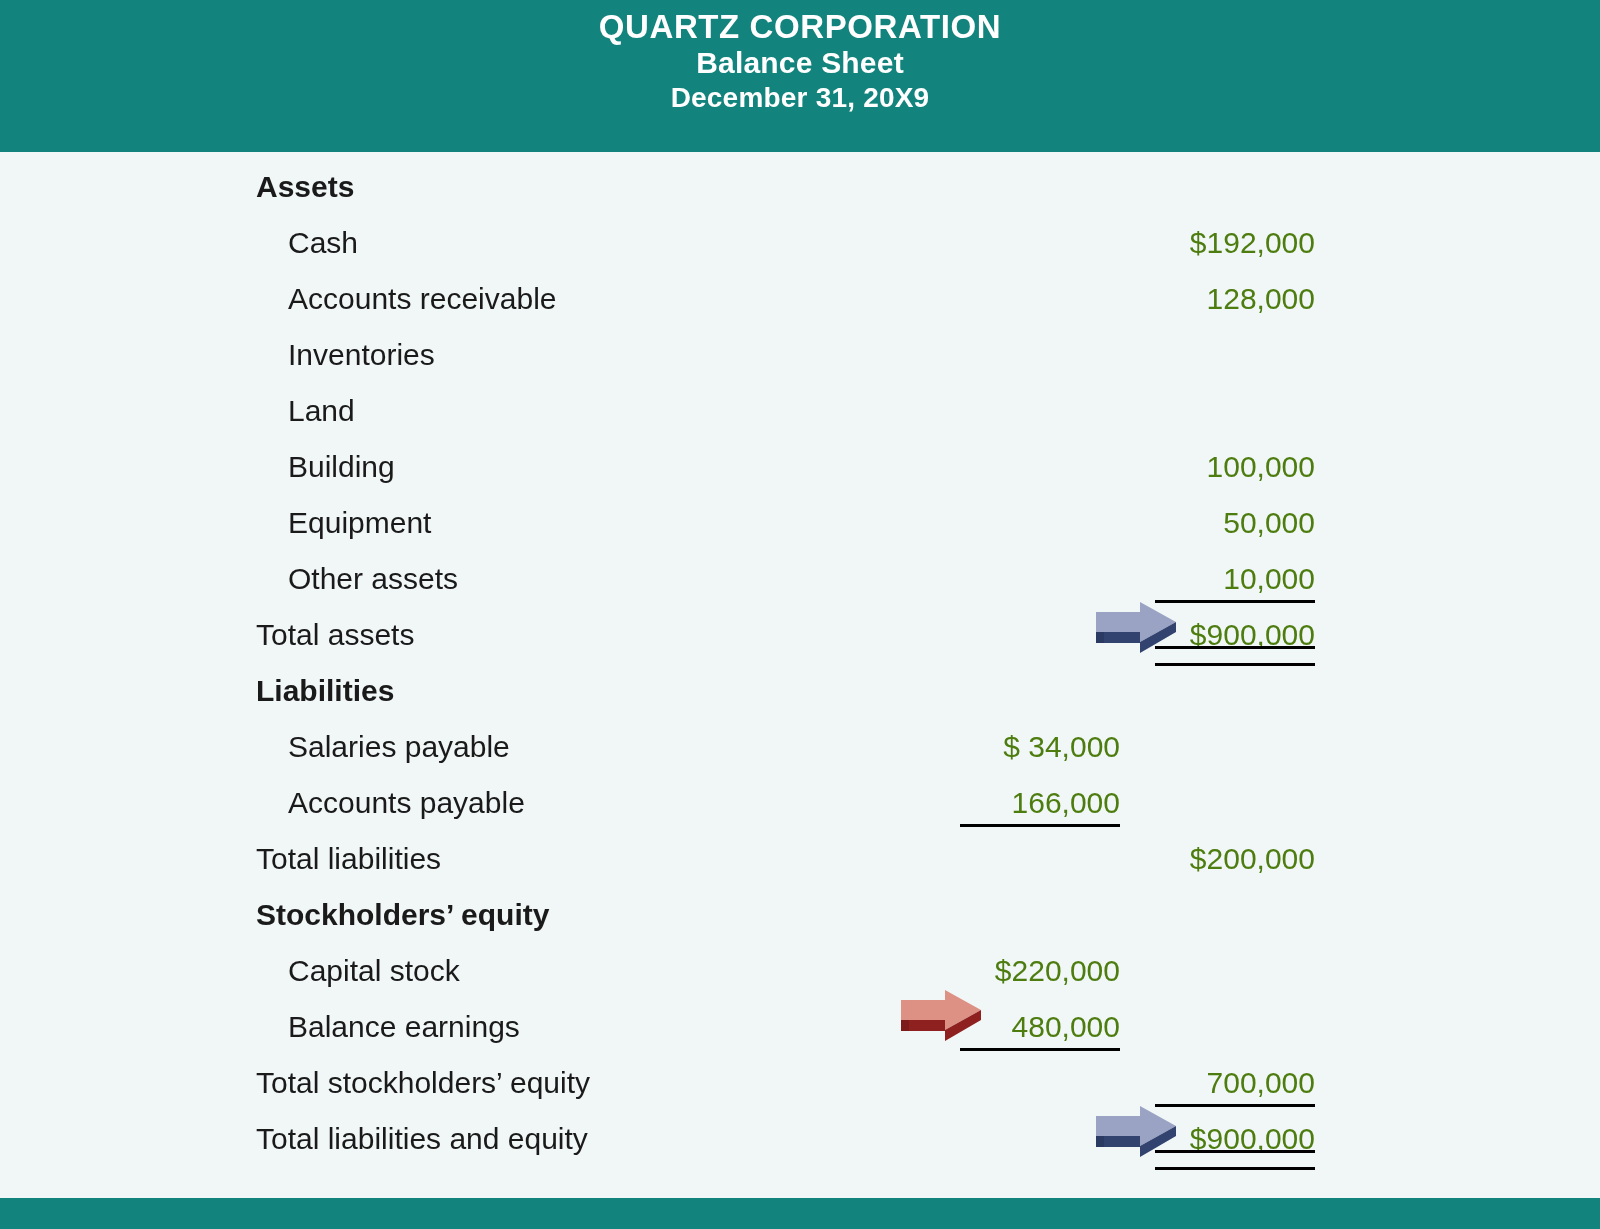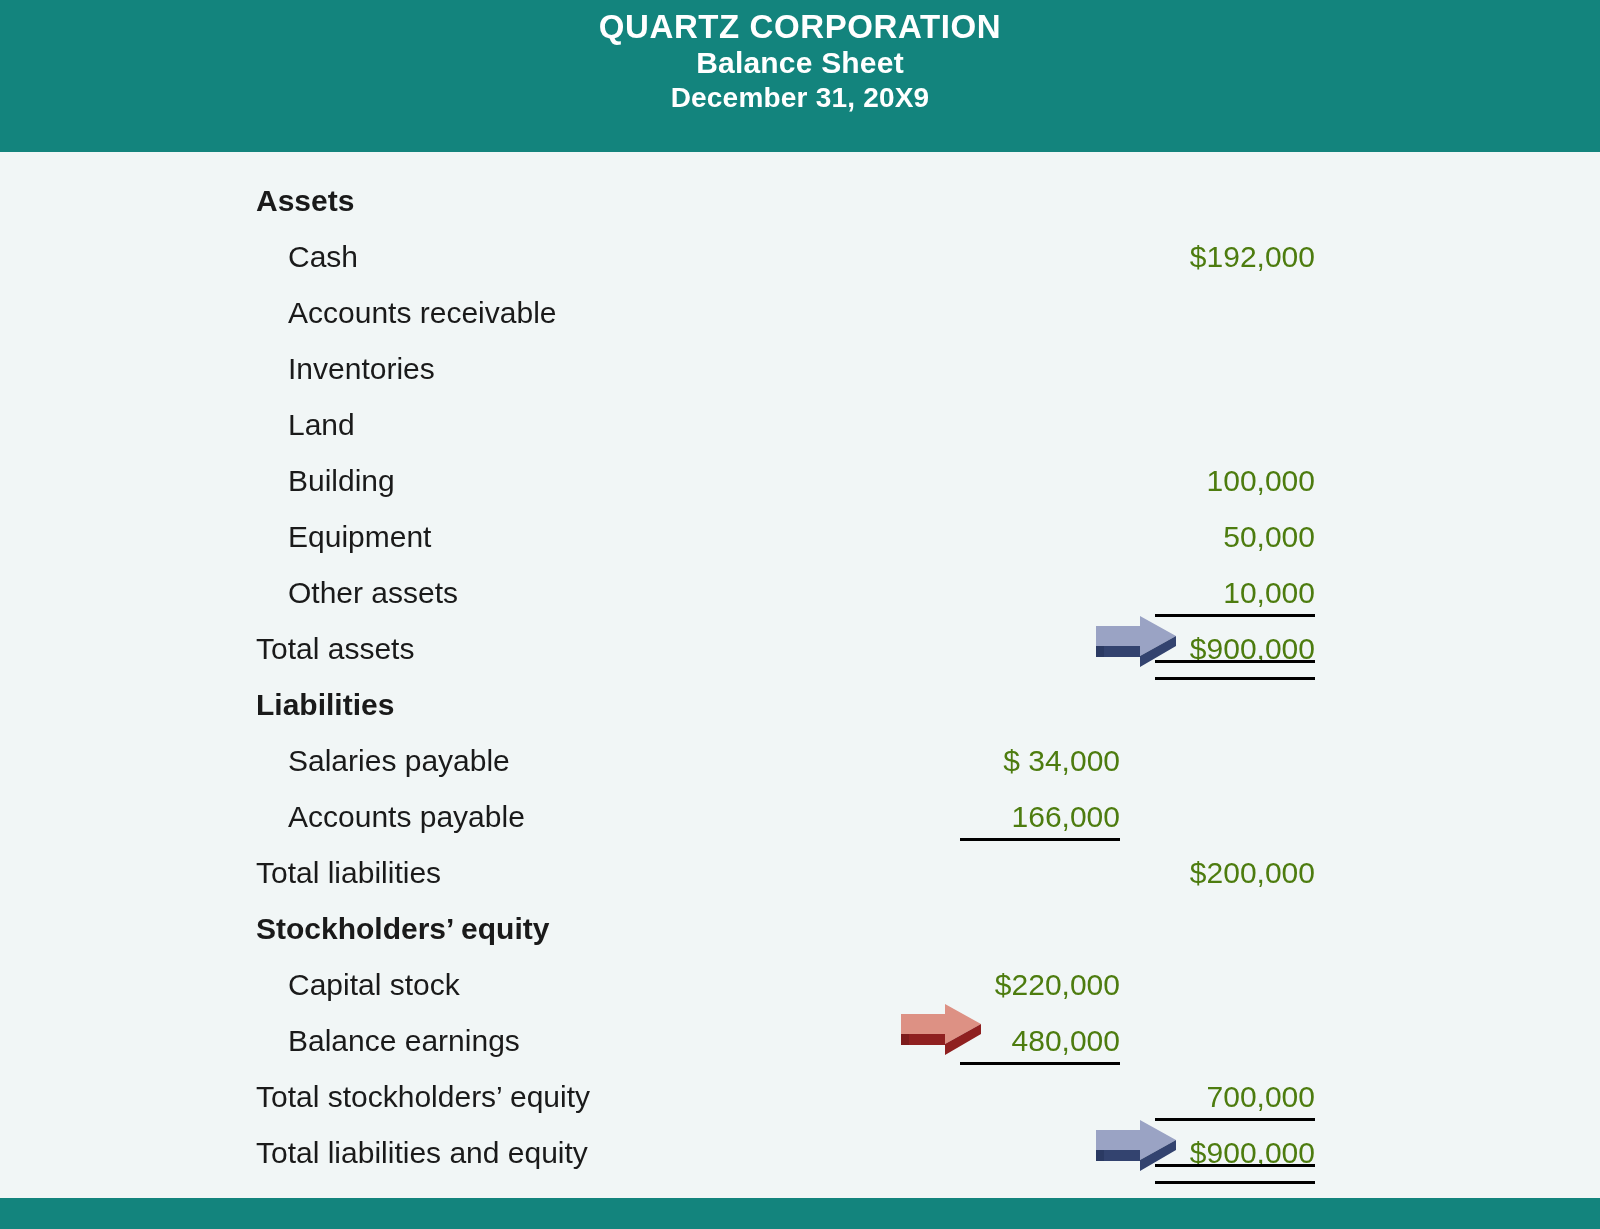--- a/index.html
+++ b/index.html
@@ -64,21 +64,21 @@
     background: #13847d;
   }
 
   
   .body-area {
     position: absolute;
     top: 152px;
     left: 0;
     width: 1600px;
     height: 1046px;
-    padding-top: 16px;
+    padding-top: 2px;
     box-sizing: border-box;
   }
 
   .row {
     position: relative;
     display: flex;
     align-items: flex-end;
     height: 56px;
     width: 1600px;
     box-sizing: border-box;
@@ -178,20 +178,21 @@
       <div class="label section">Assets</div>
     </div>
 
     <div class="row">
       <div class="label item">Cash</div>
       <div class="col-right">$192,000</div>
     </div>
 
     <div class="row">
       <div class="label item">Accounts receivable</div>
+      <div class="col-right">128,000</div>
     </div>
 
     <div class="row">
       <div class="label item">Inventories</div>
     </div>
 
     <div class="row">
       <div class="label item">Land</div>
     </div>
 

